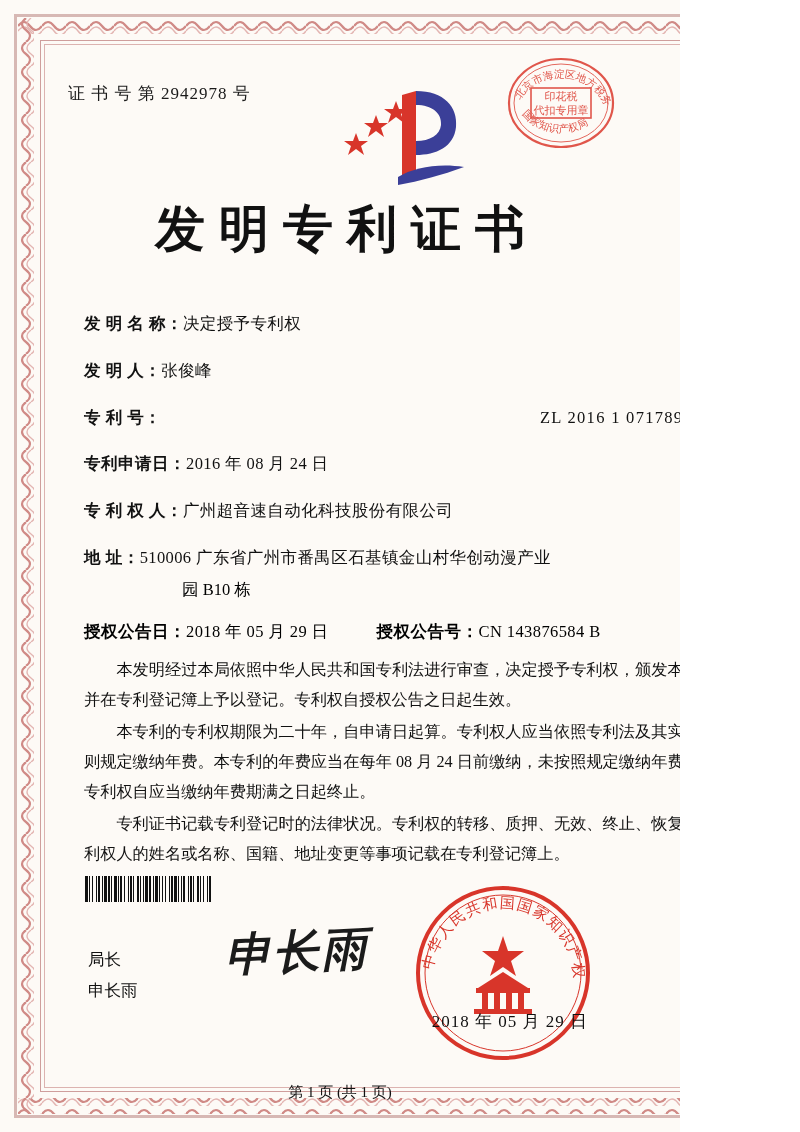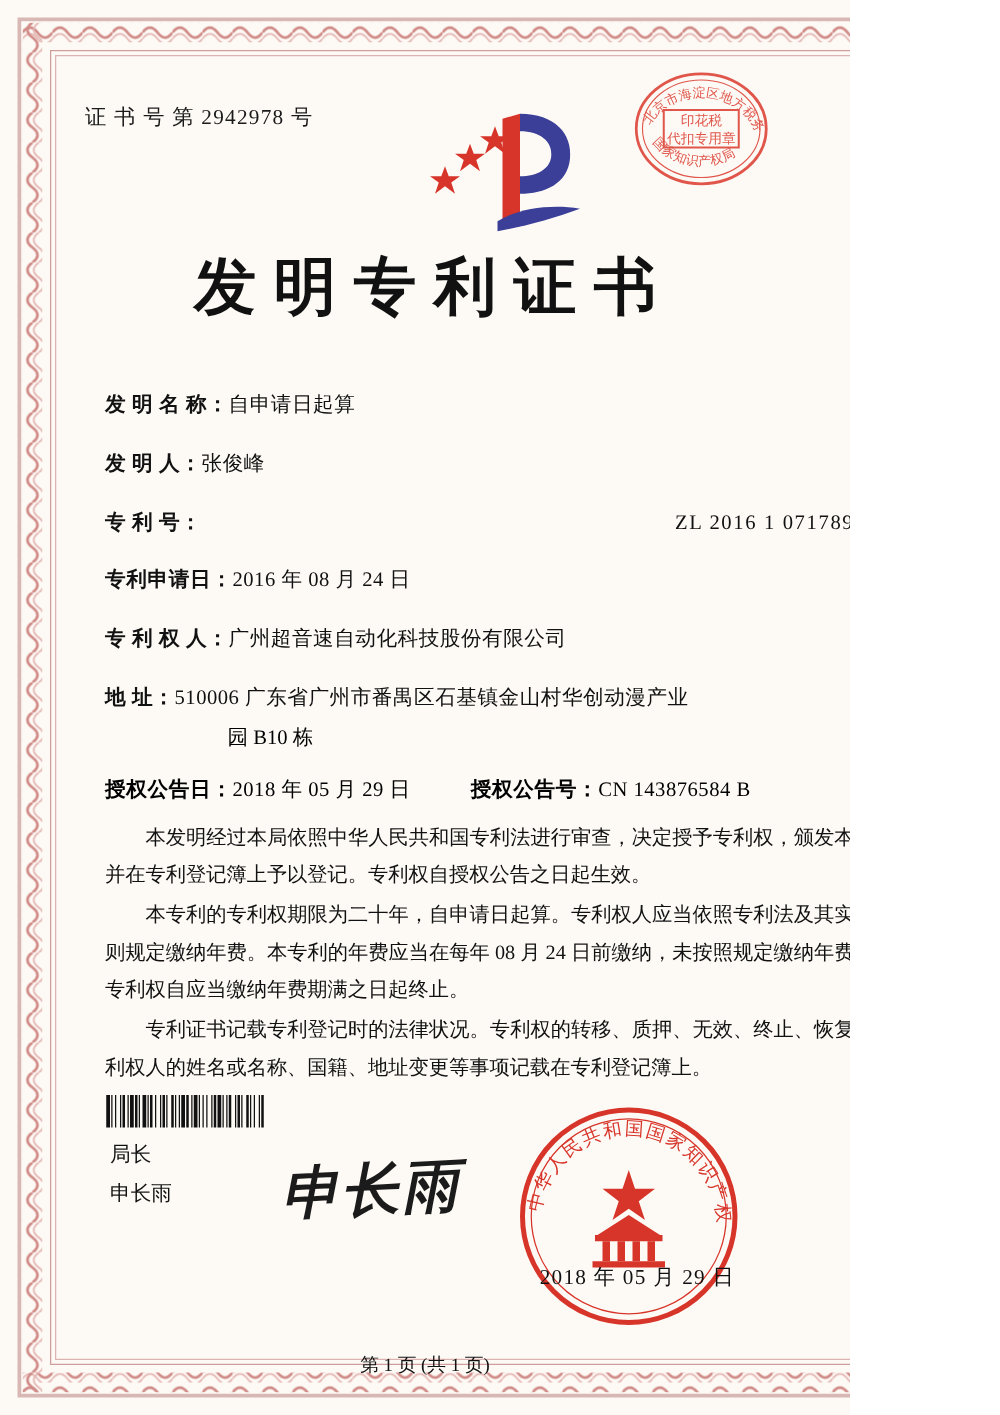--- a/index.html
+++ b/index.html
@@ -153,21 +153,21 @@
   }
   .barcode i {
     display: block;
     background: #111;
     height: 100%;
   }
 
   
   .sig-label {
     position: absolute;
-    left: 88px; top: 908px;
+    left: 88px; top: 944px;
     font-size: 16.5px;
     line-height: 1.9;
     color: #111;
   }
   .signature {
     position: absolute;
     left: 225px; top: 920px;
     width: 200px; height: 70px;
     font-family: "DejaVu Serif", serif;
     font-size: 46px;
@@ -254,21 +254,21 @@
     <text font-size="10.5" fill="#e0564b" font-family="DejaVu Serif, serif">
       <textPath href="#arcBot" startOffset="10%">国家知识产权局</textPath>
     </text>
   </svg>
 
   <div class="title">发明专利证书</div>
 
   <div class="fields">
     <div class="field-row">
       <span class="field-label">发 明 名 称：</span>
-      <span class="field-value">自申请日起算</span>
+      <span class="field-value">决定授予专利权</span>
     </div>
     <div class="field-row">
       <span class="field-label">发 明 人：</span>
       <span class="field-value">张俊峰</span>
     </div>
     <div class="field-row">
       <span class="field-label">专 利 号：</span>
       <span class="field-value mono">ZL 2016 1 0717895．X</span>
     </div>
     <div class="field-row">

